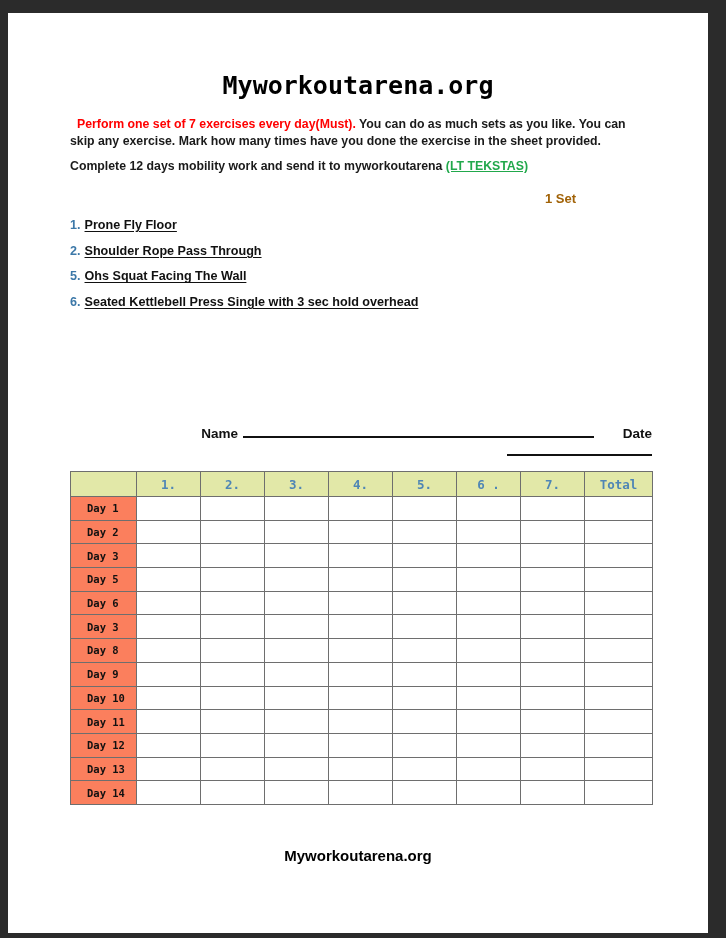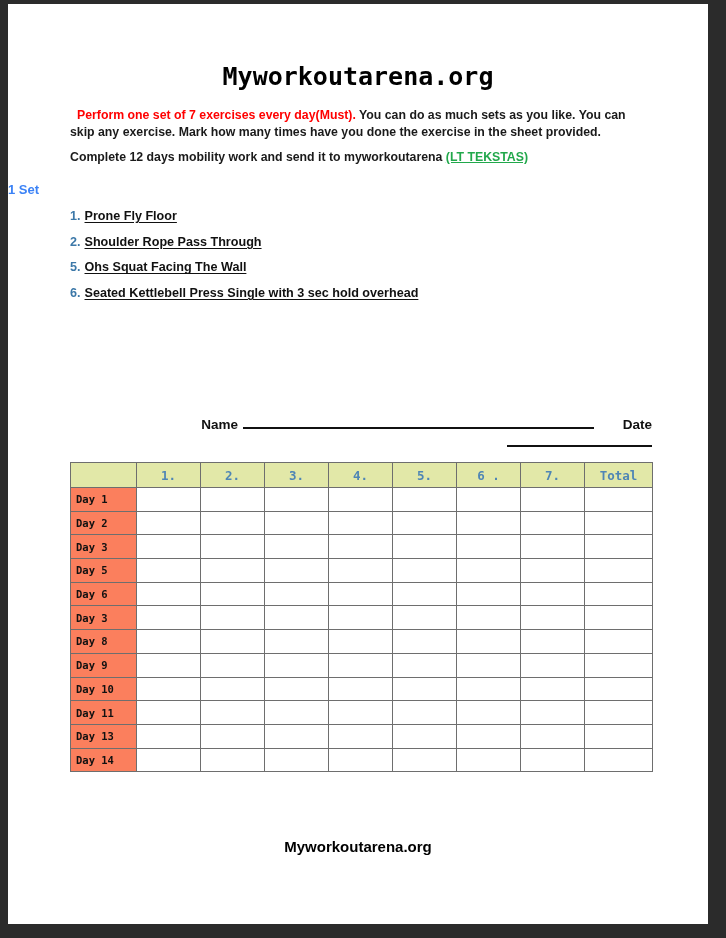--- a/index.html
+++ b/index.html
@@ -20,21 +20,21 @@
     left: 0; top: 0;
     width: 726px;
     height: 938px;
     background: #2b2b2b;
   }
 
   
   #sheet {
     position: absolute;
     left: 8px;
-    top: 4px;
+    top: 13px;
     width: 700px;
     height: 920px;
     background: #ffffff;
     overflow: hidden;
   }
 
   .doc-title {
     position: absolute;
     left: 0;
     top: 58px;
@@ -64,25 +64,25 @@
   .green-link {
     color: #21a84b;
     text-decoration: underline;
   }
 
   .one-set {
     position: absolute;
     left: 0;
     top: 178px;
     width: 568px;
-    text-align: left;
+    text-align: right;
     font-family: "Liberation Sans", sans-serif;
     font-weight: bold;
     font-size: 13px;
-    color: #3b82f6;
+    color: #a16207;
   }
 
   #exercise-list {
     position: absolute;
     left: 62px;
     top: 200px;
     width: 580px;
   }
   .ex-item {
     height: 25.7px;
@@ -155,21 +155,21 @@
   th.corner-blank {
     background: #ffffff;
     border-color: #4a4a4a;
   }
   #tracker-table td.day-cell {
     background: #fb7f5d;
     color: #111111;
     font-family: "DejaVu Sans Mono", "Liberation Mono", monospace;
     font-weight: bold;
     font-size: 10.5px;
-    padding-left: 5px;
+    padding-left: 16px;
     height: 22.7px;
     vertical-align: middle;
     white-space: nowrap;
   }
   #tracker-table td.entry-cell {
     background: #ffffff;
     height: 22.7px;
   }
   col.c-day   { width: 66px; }
   col.c-num   { width: 64px; }
@@ -348,20 +348,31 @@
             <td class="entry-cell"></td>
             <td class="entry-cell"></td>
             <td class="entry-cell"></td>
             <td class="entry-cell"></td>
             <td class="entry-cell"></td>
             <td class="entry-cell"></td>
             <td class="entry-cell"></td>
             <td class="entry-cell"></td>
           </tr>
           <tr>
+            <td class="day-cell">Day  12</td>
+            <td class="entry-cell"></td>
+            <td class="entry-cell"></td>
+            <td class="entry-cell"></td>
+            <td class="entry-cell"></td>
+            <td class="entry-cell"></td>
+            <td class="entry-cell"></td>
+            <td class="entry-cell"></td>
+            <td class="entry-cell"></td>
+          </tr>
+          <tr>
             <td class="day-cell">Day  13</td>
             <td class="entry-cell"></td>
             <td class="entry-cell"></td>
             <td class="entry-cell"></td>
             <td class="entry-cell"></td>
             <td class="entry-cell"></td>
             <td class="entry-cell"></td>
             <td class="entry-cell"></td>
             <td class="entry-cell"></td>
           </tr>

